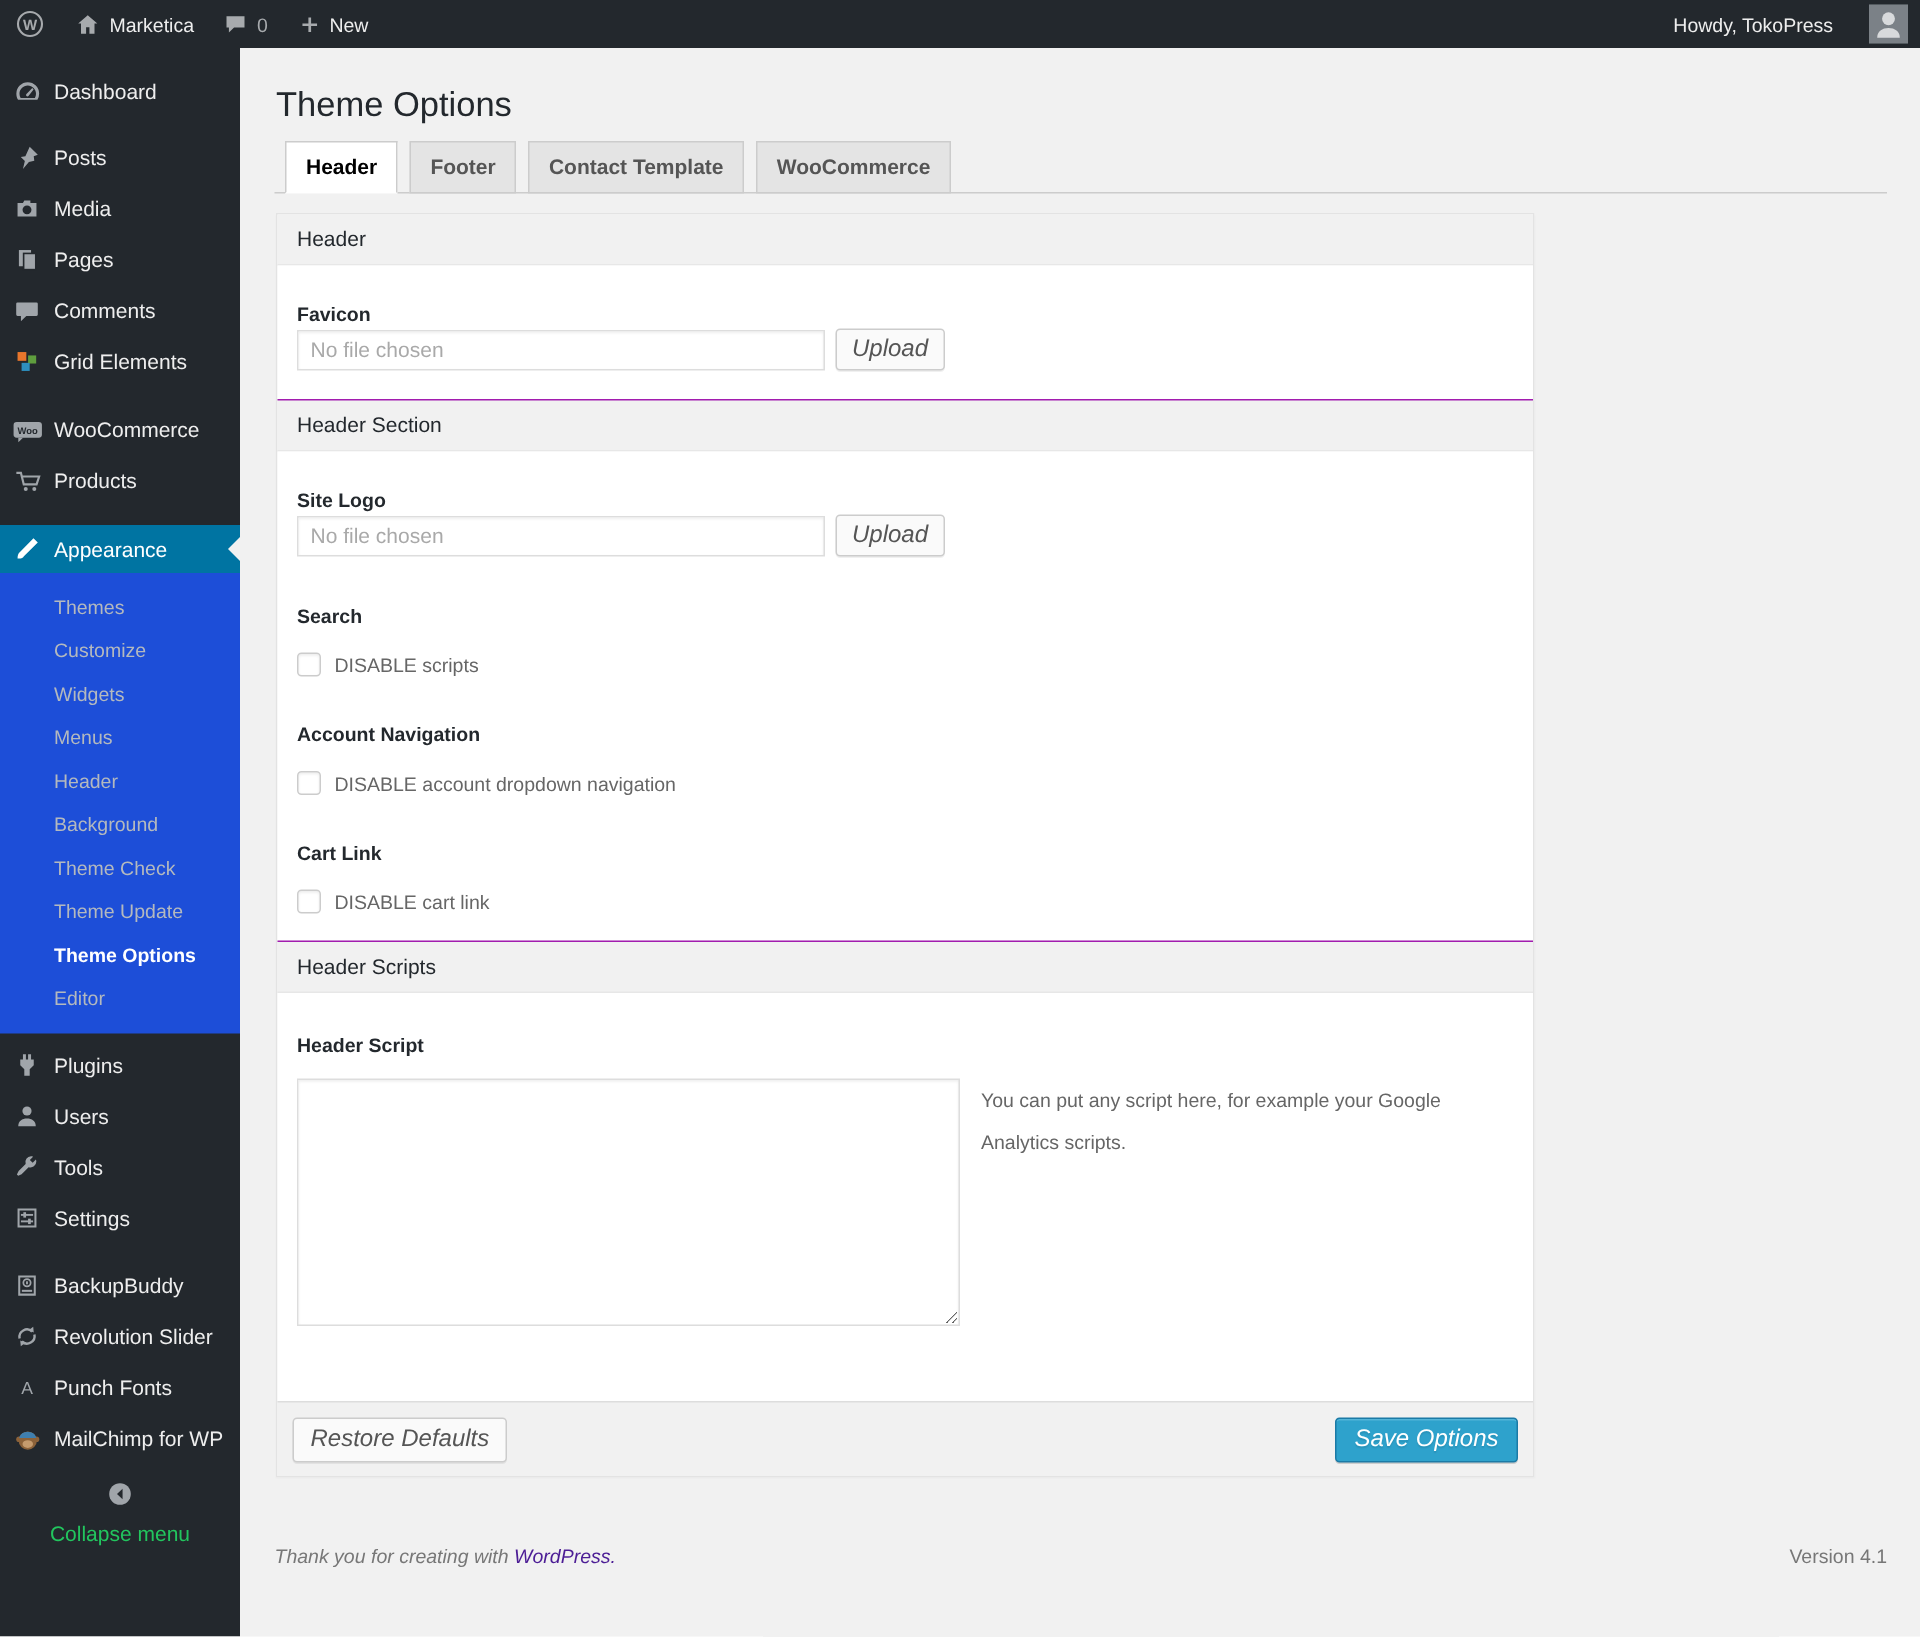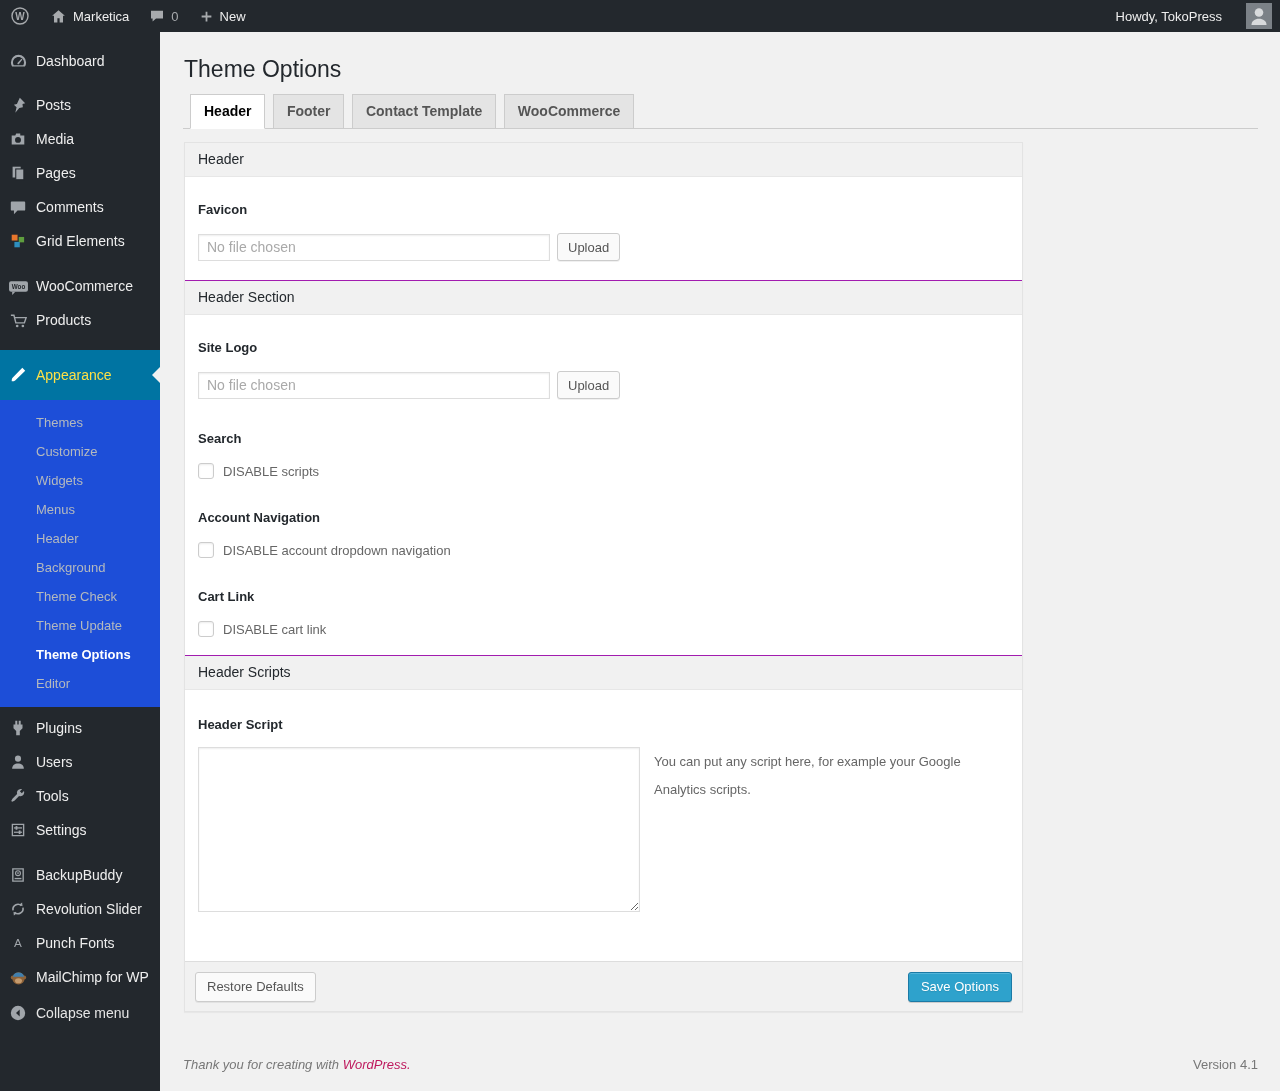--- a/index.html
+++ b/index.html
@@ -25,31 +25,31 @@
   .sidebar {
     position:absolute; top:32px; left:0; bottom:0; width:160px;
     background:#23282d; z-index:40;
   }
   .mi {
     height:34px; display:flex; align-items:center;
     color:#eee; font-size:14px; cursor:pointer; position:relative;
   }
   .mi-icon { width:36px; display:flex; justify-content:center; align-items:center; flex:0 0 36px; }
   .mi-label { flex:1; }
-  .mi.active { background:#0074a2; color:#fde047; height:50px; }
+  .mi.active { background:#0074a2; color:#ffffff; height:32px; }
   .mi.active::after {
     content:""; position:absolute; right:0; top:50%; margin-top:-8px;
     border:8px solid transparent; border-right-color:#f1f1f1;
   }
   .submenu { background:#1d4ed8; padding:8px 0 9px; }
   .smi {
     padding:7px 0 7px 36px; font-size:13px; color:#b4b9be; cursor:pointer;
   }
   .smi.current { color:#fff; font-weight:bold; }
-  .collapse-item { color:#e5e5e5; margin-top:2px; }
+  .collapse-item { color:#22c55e; margin-top:2px;flex-direction:column; }
 
   
   .wrap {
     position:absolute; top:32px; left:160px; right:0; bottom:0;
     background:#f1f1f1; padding:23px 22px 0 23px;
   }
   .page-title { font-size:23px; font-weight:400; color:#23282d; line-height:28px; margin-left:1px; }
 
   .nav-tabs { margin-top:11px; padding-left:7px; border-bottom:1px solid #ccc; }
   .tab {
@@ -64,32 +64,33 @@
     border:1px solid #e3e3e3; box-shadow:0 1px 1px rgba(0,0,0,.04);
   }
   .section-bar {
     background:#f1f1f1; padding:9px 13px; font-size:14px; color:#23282d;
     border-bottom:1px solid #e7e7e7; line-height:15px;
   }
   .section-bar + .section-bar, .row + .section-bar { border-top:1px solid #a21caf; }
   .row { background:#fff; padding:25px 13px 19px; }
   .row.scripts { padding:27px 13px 45px; position:relative; }
   .field-label { font-size:13px; font-weight:bold; color:#23282d; line-height:15px; }
-  .file-row { margin-top:16px; display:flex; align-items:center; }
+  .file-row { margin-top:2px; display:flex; align-items:center; }
   .text-input {
     width:352px; height:27px; border:1px solid #ddd; background:#fff;
     padding:0 8px; font-size:14px; color:#32373c; border-radius:0;
     box-shadow:inset 0 1px 2px rgba(0,0,0,.07); outline:none;
     font-family:"Liberation Sans","DejaVu Sans",sans-serif;
   }
   .text-input::placeholder { color:#a9a9a9; opacity:1; }
   .btn {
     display:inline-flex; align-items:center; justify-content:center;
-    border-radius:3px; font-size:13px; cursor:pointer; white-space:nowrap;
+    border-radius:3px; font-size:16px; cursor:pointer; white-space:nowrap;
     font-family:"Liberation Sans","DejaVu Sans",sans-serif;
+    font-style:italic;
   }
   .btn-secondary {
     background:#fafafa; border:1px solid #ccc; color:#555; height:28px; padding:0 10px;
     box-shadow:0 1px 0 rgba(0,0,0,.06);
   }
   .upload-btn { margin-left:7px; }
   .mt32 { margin-top:32px; }
   .mt31 { margin-top:31px; }
   .check-row { margin-top:17px; display:flex; align-items:center; }
   .checkbox {
@@ -115,21 +116,21 @@
   .btn-primary {
     background:#2ea2cc; border:1px solid #1b7aa6; color:#fff; height:30px; padding:0 12px;
     box-shadow:inset 0 1px 0 rgba(120,200,230,.5), 0 1px 0 rgba(0,0,0,.15);
     text-shadow:0 1px 1px rgba(0,0,0,.1);
   }
   .page-footer {
     width:1075px; margin-top:45px; display:flex; justify-content:space-between;
     align-items:baseline; font-size:13px; color:#777;
   }
   .thanks { font-style:italic; }
-  .thanks a { color:#be185d; text-decoration:none; cursor:pointer; }
+  .thanks a { color:#4c1d95; text-decoration:none; cursor:pointer; }
   .version { color:#777; }
   svg { display:block; }
   svg text { font-family:"Liberation Sans","DejaVu Sans",sans-serif; }
 </style>
 </head>
 <body>
 
 <div class="admin-bar">
   <div class="ab-item">
     <span>

